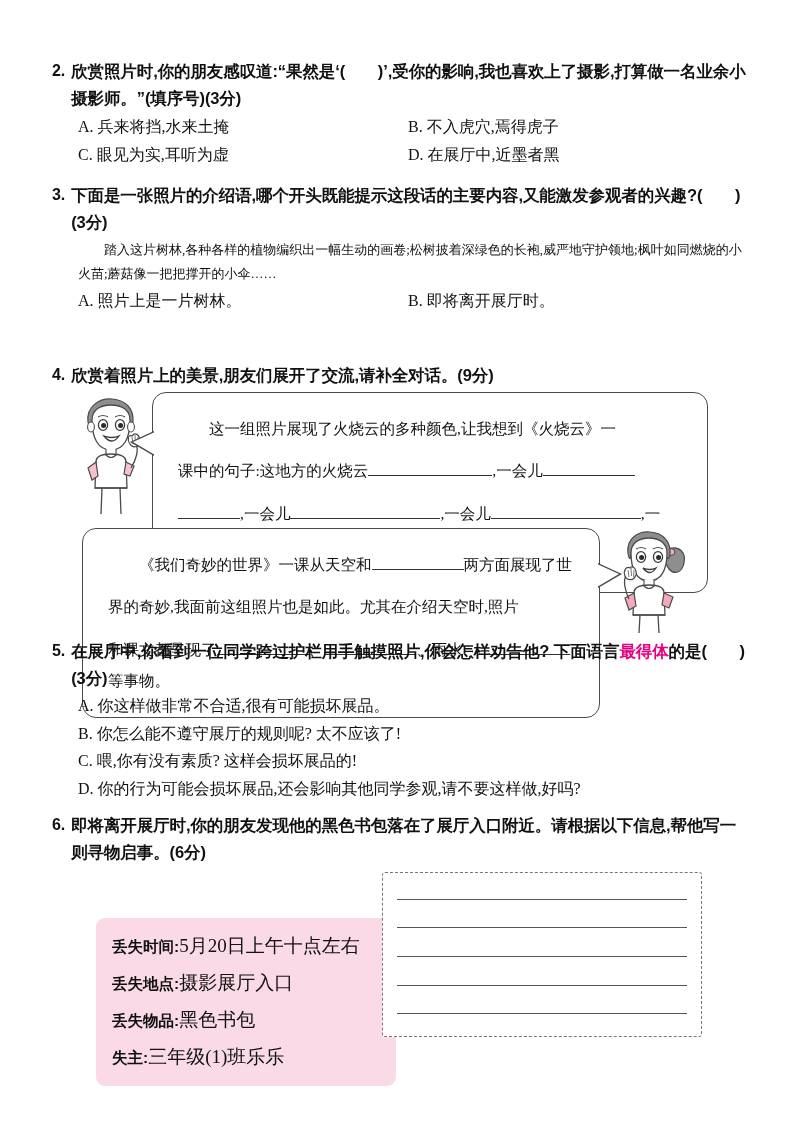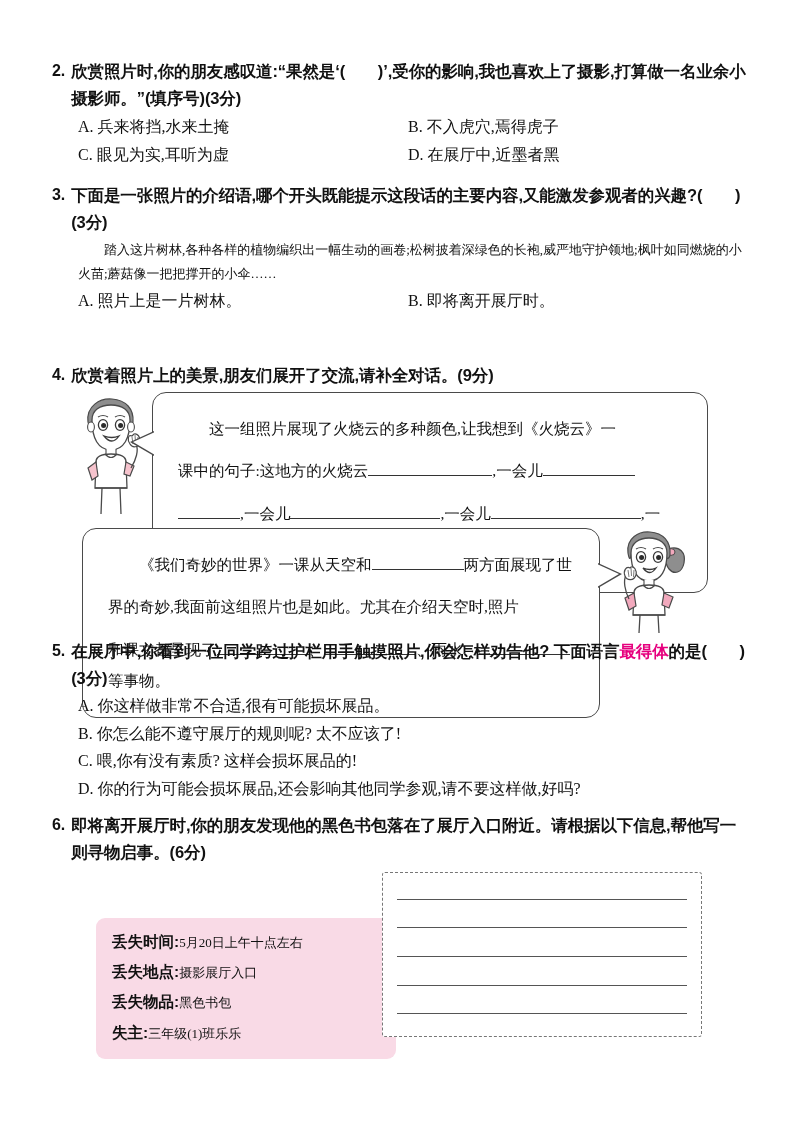--- a/index.html
+++ b/index.html
@@ -171,21 +171,21 @@
     white-space: nowrap;
   }
   .info-label {
     font-family: "Liberation Sans", "DejaVu Sans", sans-serif;
     font-weight: bold;
     font-size: 15.5px;
     color: #111111;
   }
   .info-val {
     font-family: "Liberation Serif", "DejaVu Serif", serif;
-    font-size: 13px;
+    font-size: 19px;
     color: #111111;
   }
 
   
   .write-area {
     position: absolute;
     box-sizing: border-box;
     border: 1.3px dashed #777777;
     border-radius: 3px;
     background: #ffffff;

